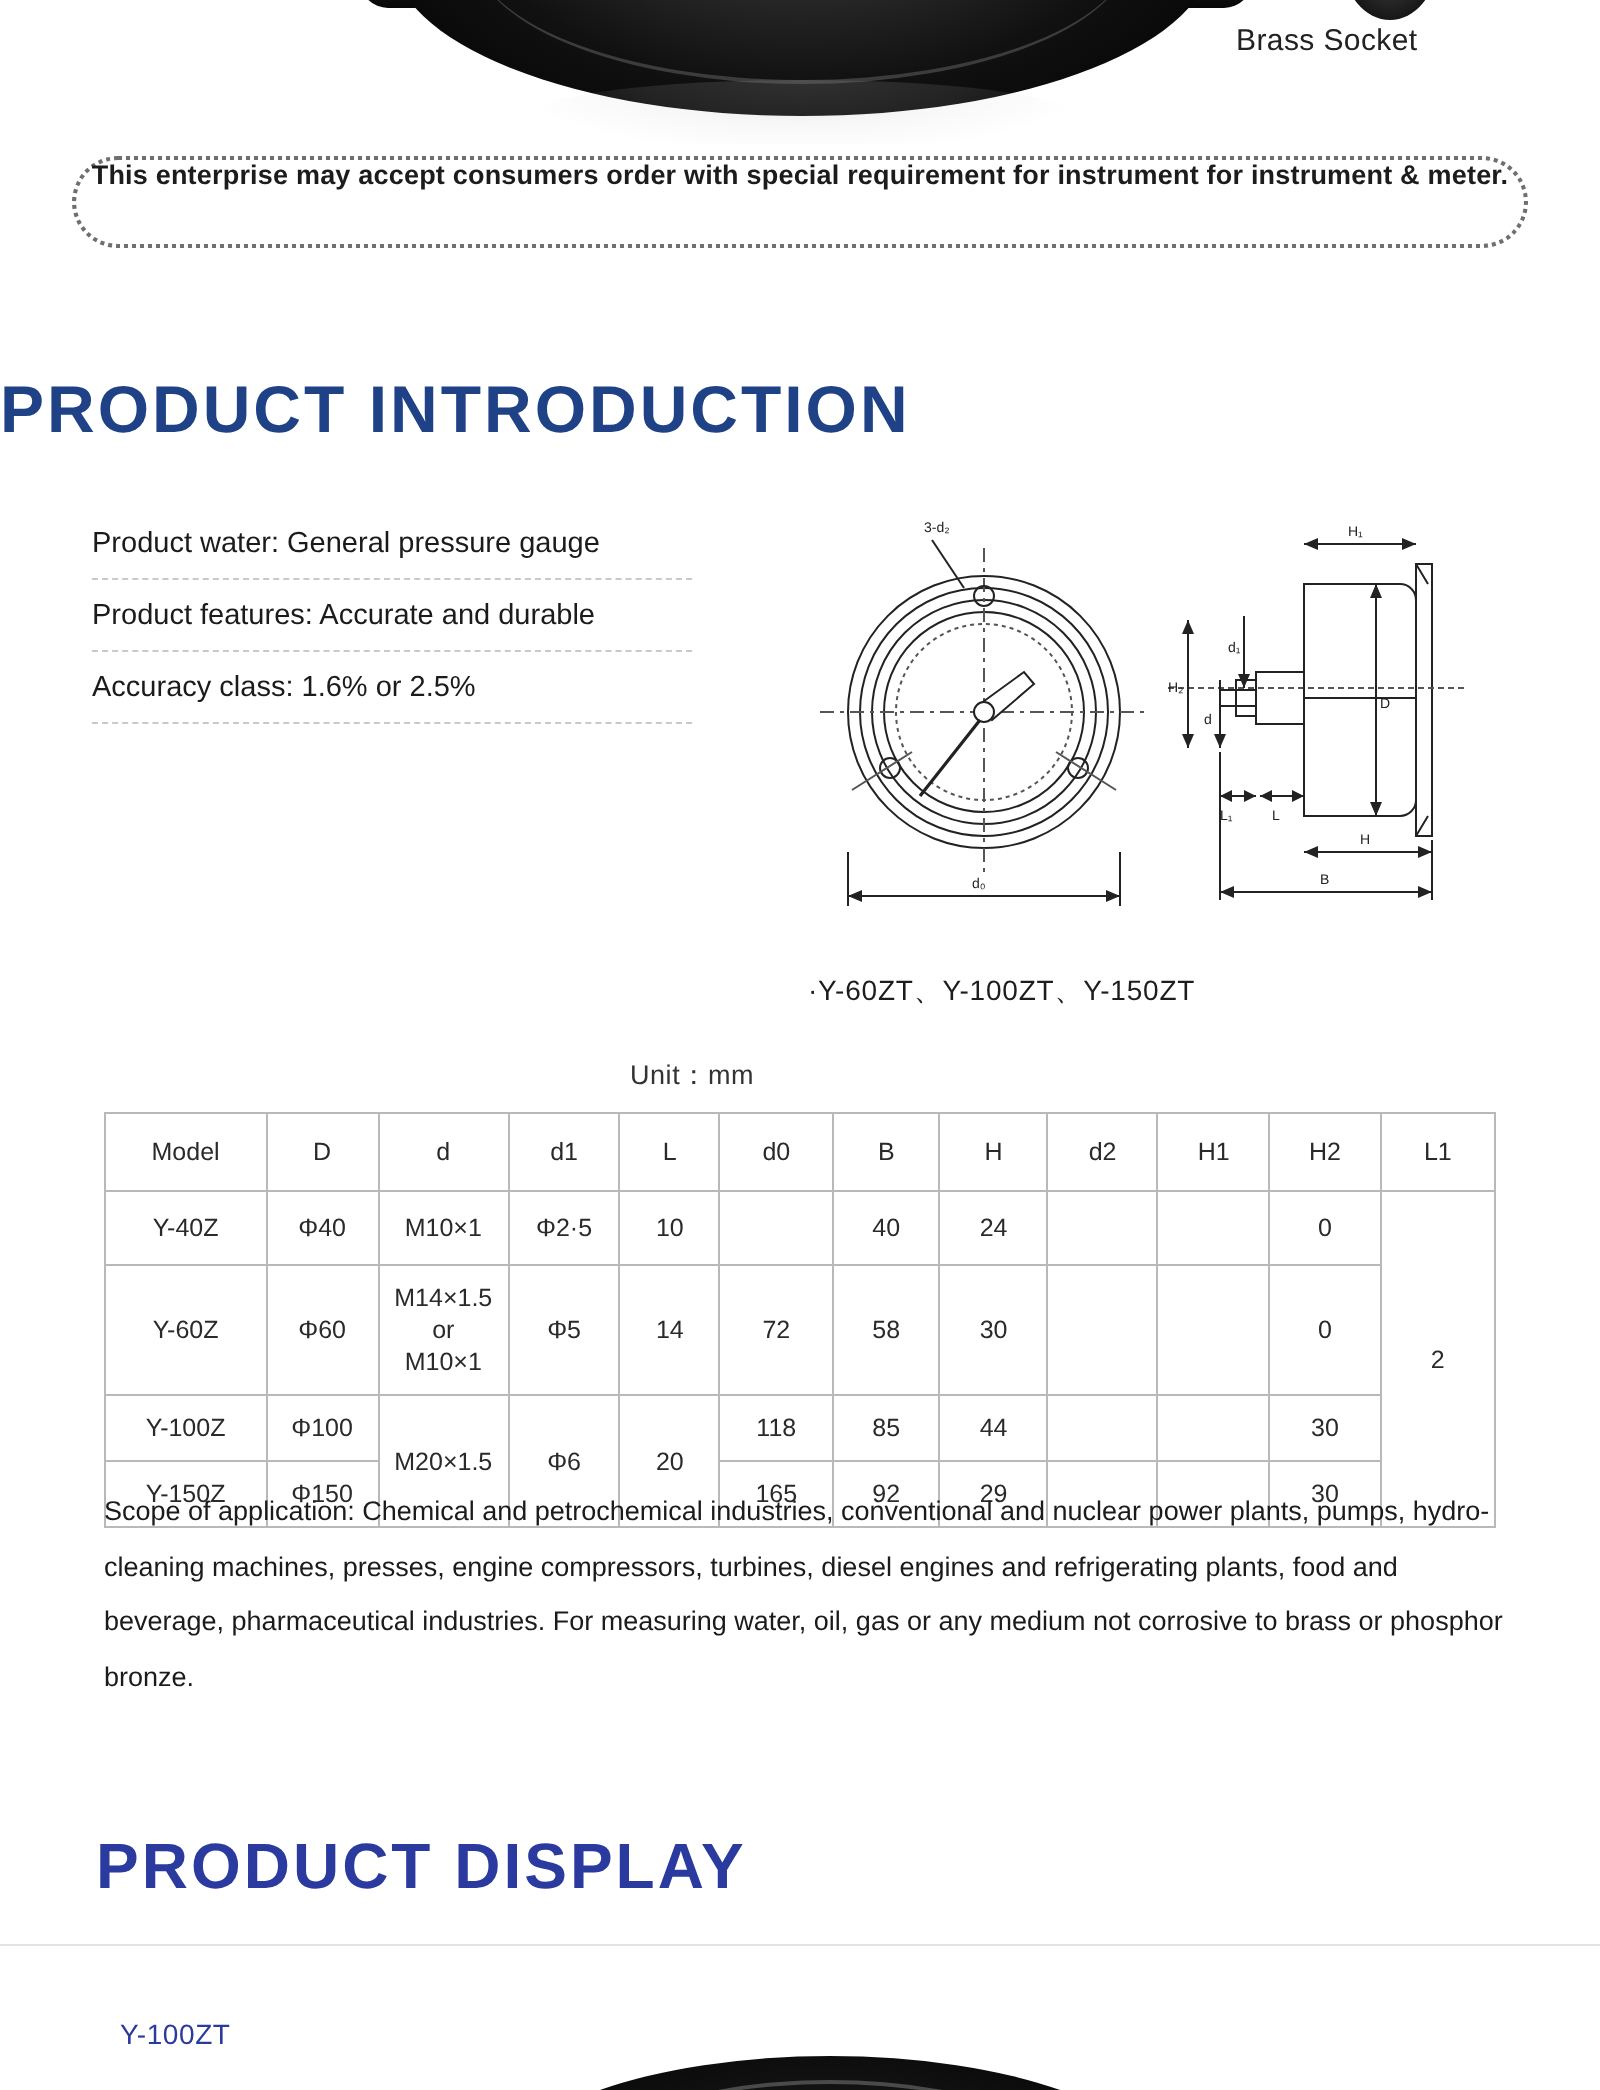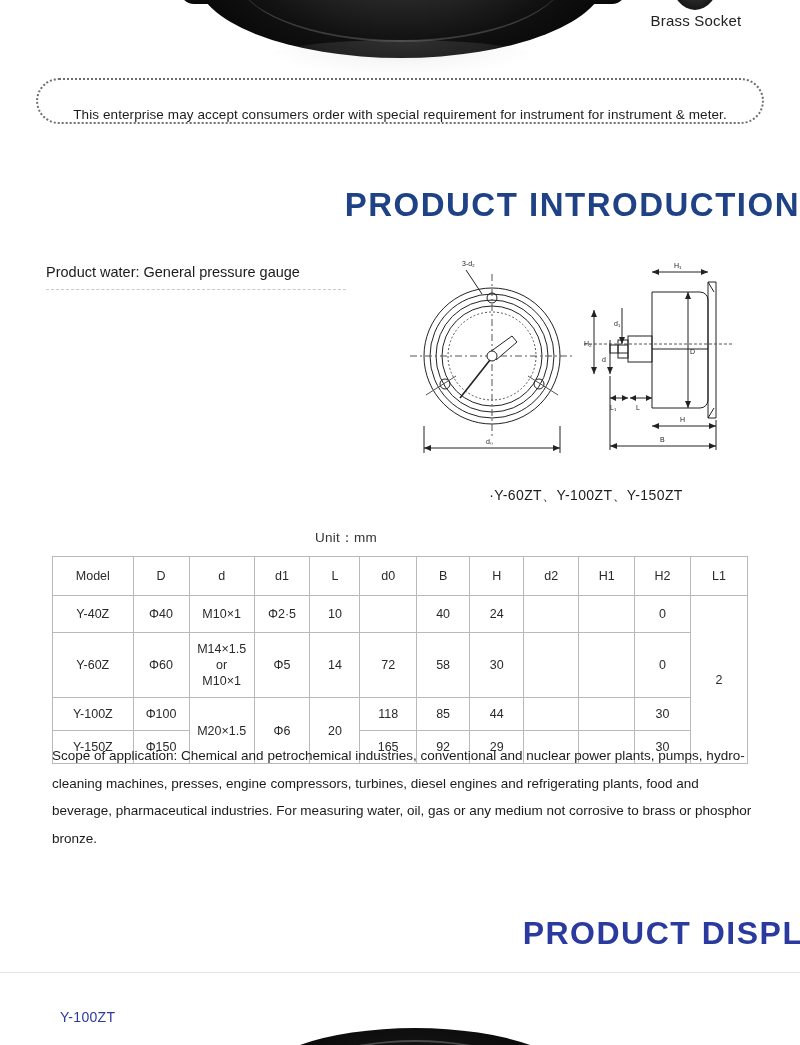--- a/index.html
+++ b/index.html
@@ -37,37 +37,37 @@
     position:absolute;left:268px;top:40px;width:266px;height:34px;
     background:radial-gradient(ellipse at 50% 0%, rgba(120,120,120,.30) 0%, rgba(190,190,190,.12) 45%, rgba(255,255,255,0) 78%);
     border-radius:50%;
   }
   .socket-blob{
     position:absolute;left:672px;top:-30px;width:46px;height:40px;
     border-radius:0 0 50% 50% / 0 0 70% 70%;
     background:radial-gradient(ellipse at 50% 25%, #4a4a4a 0%, #222 55%, #000 100%);
   }
   .socket-label{
-    position:absolute;left:618px;top:12px;width:156px;text-align:center;
+    position:absolute;left:618px;top:12px;width:156px;text-align:left;
     font-size:15px;color:#222;letter-spacing:.2px;
   }
 
   
   .notice{
     position:absolute;left:36px;top:78px;width:728px;height:46px;
     box-sizing:border-box;
     border:2px dotted #6f6f6f;
     border-radius:24px;
-    display:flex;align-items:flex-end;justify-content:center;
+    display:flex;align-items:flex-start;justify-content:center;font-weight:bold;
   }
   .notice span{font-size:13.5px;color:#1c1c1c;letter-spacing:.1px;}
 
   
   .heading{
-    position:absolute;width:800px;text-align:right;
+    position:absolute;width:800px;text-align:left;
     font-weight:bold;letter-spacing:1.5px;
   }
   #intro-heading{top:186px;font-size:33px;color:#1f4287;}
   #display-heading{top:915px;font-size:32px;color:#2b3a9e;padding-left:48px;}
 
   .divider{
     position:absolute;left:0;top:972px;width:800px;height:1px;background:#e3e3e3;
   }
 
   
@@ -75,21 +75,21 @@
   .spec-row{
     padding:0 0 9px 0;margin-bottom:10px;
     border-bottom:1px dashed #c9c9c9;
     font-size:14.5px;color:#1b1b1b;white-space:nowrap;
   }
   .spec-row:last-child{border-bottom:1px dashed #c9c9c9;}
 
   
   .drawings{position:absolute;left:404px;top:248px;width:364px;height:230px;}
   .drawing-caption{
-    position:absolute;left:404px;top:487px;width:364px;text-align:center;
+    position:absolute;left:404px;top:487px;width:364px;
     font-size:14px;color:#1d1d1d;letter-spacing:.4px;
   }
 
   
   .unit-label{
     position:absolute;left:0;top:529px;width:692px;text-align:center;
     font-size:13.5px;color:#333;letter-spacing:.3px;
   }
   table.spec-table{
     position:absolute;left:52px;top:556px;width:696px;
@@ -144,20 +144,22 @@
 <div class="socket-label">Brass Socket</div>
 
 <div class="notice">
   <span>This enterprise may accept consumers order with special requirement for instrument for instrument &amp; meter.</span>
 </div>
 
 <div class="heading" id="intro-heading">PRODUCT INTRODUCTION</div>
 
 <div class="spec-list">
   <div class="spec-row">Product water: General pressure gauge</div>
+  <div class="spec-row">Product features: Accurate and durable</div>
+  <div class="spec-row">Accuracy class: 1.6% or 2.5%</div>
 </div>
 
 <div class="drawings">
   <svg width="364" height="230" viewBox="0 0 364 230">
     <g fill="none" stroke="#222" stroke-width="1" font-family="Liberation Sans, sans-serif" font-size="7">
 
       <g>
         <circle cx="88" cy="108" r="68" stroke="#222"></circle>
         <circle cx="88" cy="108" r="62" stroke="#222"></circle>
         <circle cx="88" cy="108" r="56" stroke="#222"></circle>

